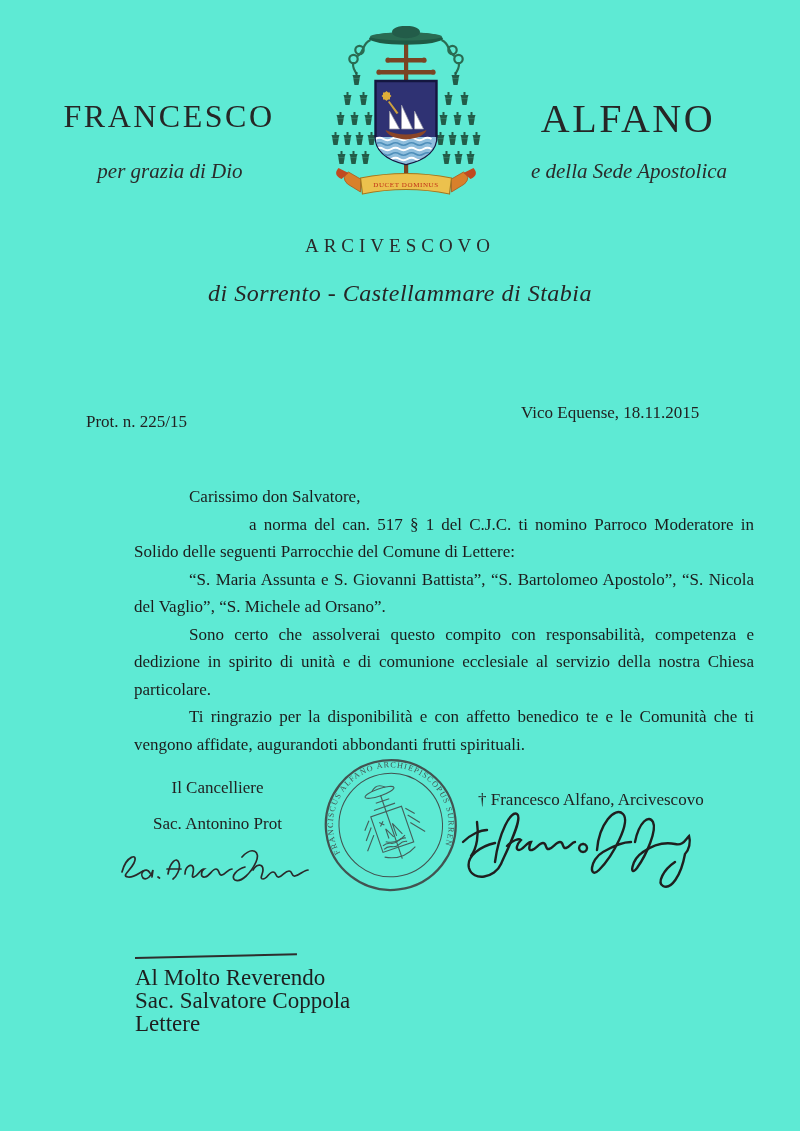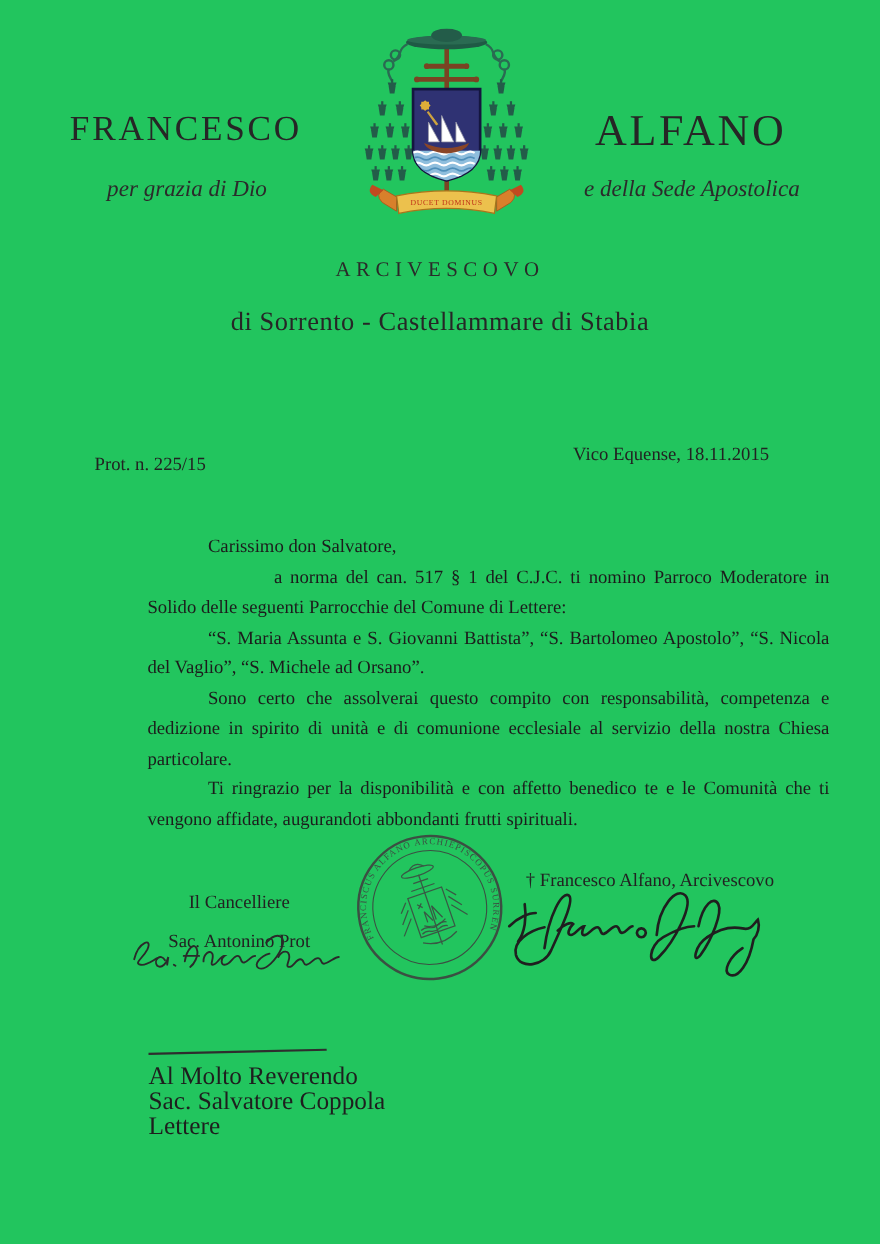--- a/index.html
+++ b/index.html
@@ -1,39 +1,39 @@
 <!DOCTYPE html>
 <html><head>
 <meta charset="utf-8">
 <style>
   html,body{margin:0;padding:0;}
   body{background:#e8e8e8;}
   .page{
     position:relative;
     width:800px;height:1131px;
     margin:0 auto;
-    background:#22c55e;
+    background:#5eead4;
     font-family:"Liberation Serif", serif;
     color:#1e1e1e;
     overflow:hidden;
   }
   .abs{position:absolute;}
   
   .name{
     font-size:32px;letter-spacing:2.5px;color:#262626;
     text-align:center;font-weight:400;
   }
   .subtitle{
     font-size:21px;font-style:italic;color:#2b2b2b;text-align:center;
   }
   .arch-title{
     width:100%;text-align:center;font-size:19px;letter-spacing:5px;color:#2a2a2a;
   }
   .diocese{
-    width:100%;text-align:center;font-size:24px;color:#262626;letter-spacing:0.5px;
+    width:100%;text-align:center;font-size:24px;font-style:italic;color:#262626;letter-spacing:0.5px;
   }
   
   .meta{font-size:17px;color:#222;}
   
   .letter-body{
     width:620px;font-size:17px;line-height:27.5px;text-align:justify;color:#1c1c1c;
   }
   .letter-body p{margin:0;}
   .ind1{text-indent:55px;}
   .ind2{text-indent:115px;}
@@ -168,21 +168,21 @@
   <div class="abs meta" style="left:521px;top:403px;">Vico Equense, 18.11.2015</div>
 
   <div class="abs letter-body" style="left:100px;top:483px;margin-left:34px;">
     <p class="ind1">Carissimo don Salvatore,</p>
     <p class="ind2">a norma del can. 517 § 1 del C.J.C. ti nomino Parroco Moderatore in Solido delle seguenti Parrocchie del Comune di Lettere:</p>
     <p class="ind1">“S. Maria Assunta e S. Giovanni Battista”, “S. Bartolomeo Apostolo”, “S. Nicola del Vaglio”, “S. Michele ad Orsano”.</p>
     <p class="ind1">Sono certo che assolverai questo compito con responsabilità, competenza e dedizione in spirito di unità e di comunione ecclesiale al servizio della nostra Chiesa particolare.</p>
     <p class="ind1">Ti ringrazio per la disponibilità e con affetto benedico te e le Comunità che ti vengono affidate, augurandoti abbondanti frutti spirituali.</p>
   </div>
 
-  <div class="abs center-text" style="left:120px;top:810px;width:195px;">
+  <div class="abs center-text" style="left:120px;top:778px;width:195px;">
     <div class="sig-label">Il Cancelliere</div>
     <div class="sig-label" style="margin-top:16px;">Sac. Antonino Prot</div>
   </div>
 
   <div class="abs" style="left:116px;top:840px;">
     <svg width="200" height="50" viewBox="0 0 200 50">
       <g stroke="#2a2a2a" stroke-width="1.7" fill="none" stroke-linecap="round">
         <path d="M6,32 C10,16 23,12 18,23 C14,31 5,36 12,37 C17,38 23,33 27,31"></path>
         <path d="M34,33 C30,26 23,33 27,38 C31,41 36,35 37,30 L36,37"></path>
         <path d="M42,37 l1.5,1"></path>

